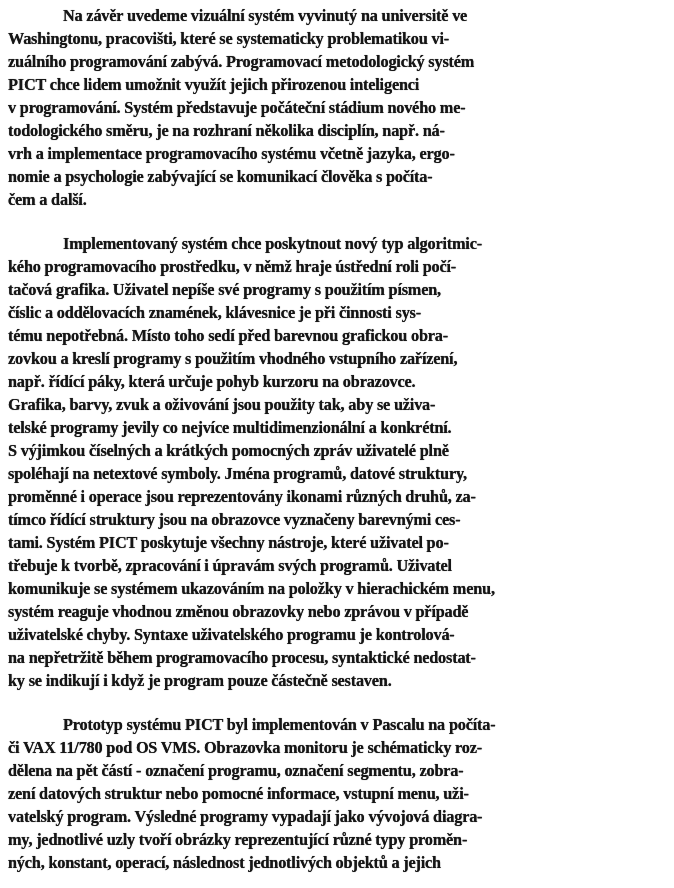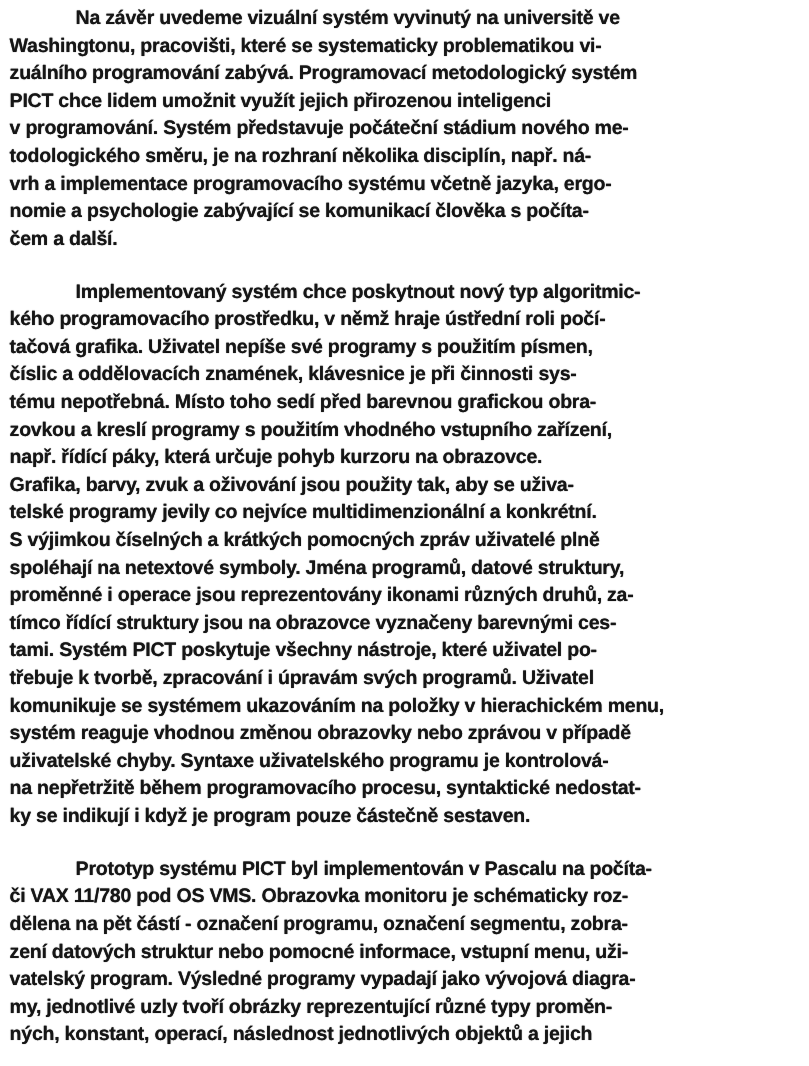--- a/index.html
+++ b/index.html
@@ -13,21 +13,21 @@
     overflow: hidden;
   }
   .page {
     box-sizing: border-box;
     width: 674px;
     height: 888px;
     padding: 4px 6px 0 8px;
     background: #ffffff;
   }
   .typewriter-para {
-    font-family: Liberation Sans, sans-serif;
+    font-family: Liberation Serif, serif;
     font-weight: 700;
     font-size: 16.3px;
     line-height: 23px;
     color: #161616;
     white-space: pre;
     text-indent: 55px;
     margin: 0 0 21px 0;
     letter-spacing: -0.2px;
     text-shadow: 0 0 0.7px rgba(10,10,10,0.9);
   }

